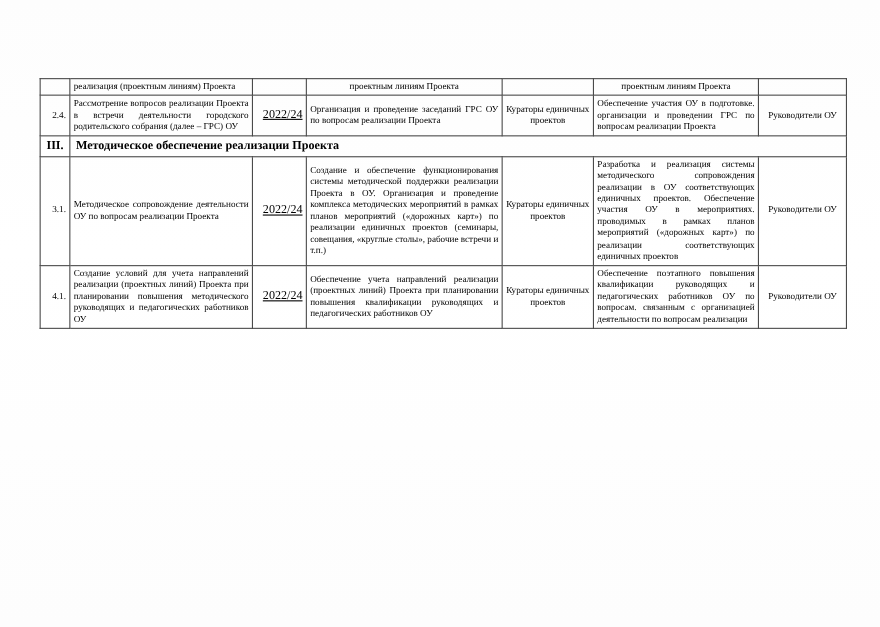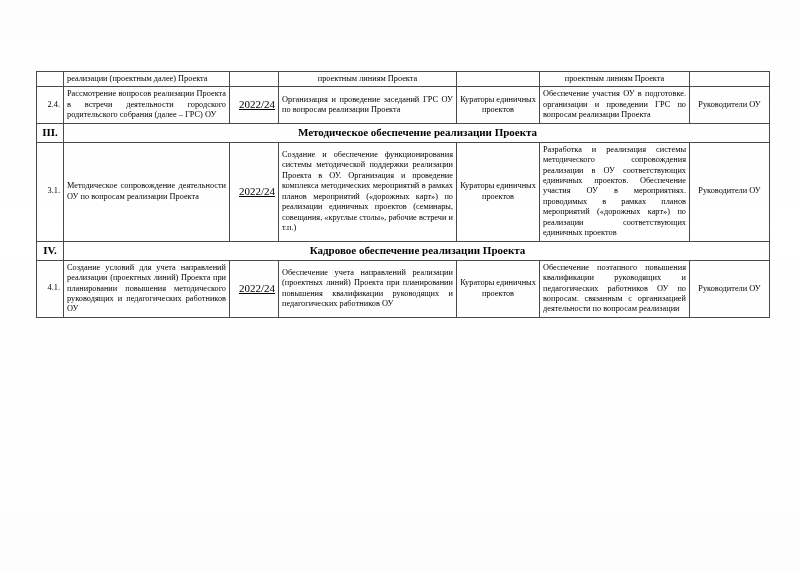--- a/index.html
+++ b/index.html
@@ -89,21 +89,21 @@
     font-weight: bold;
     font-size: 11px;
     padding-top: 2px;
     padding-bottom: 2px;
   }
   .section-num {
     text-align: center;
     font-weight: bold;
   }
   .section-title {
-    text-align: center;
+    text-align: left;
     padding-left: 5px !important;
     font-weight: bold;
   }
 </style>
 </head>
 <body>
 
 <div class="page">
   <div class="scan-tint"></div>
 
@@ -115,21 +115,21 @@
         <col class="c-date">
         <col class="c-org">
         <col class="c-cur">
         <col class="c-res">
         <col class="c-exec">
       </colgroup>
       <tbody>
 
         <tr>
           <td class="cell-num"></td>
-          <td class="cell-just">реализации (проектным далее) Проекта</td>
+          <td class="cell-just">реализация (проектным линиям) Проекта</td>
           <td class="cell-date"></td>
           <td class="cell-left-top">проектным линиям Проекта</td>
           <td class="cell-center"></td>
           <td class="cell-left-top">проектным линиям Проекта</td>
           <td class="cell-center"></td>
         </tr>
 
         <tr>
           <td class="cell-num">2.4.</td>
           <td class="cell-just mid">Рассмотрение вопросов реализации Проекта в встречи деятельности городского родительского собрания (далее – ГРС) ОУ</td>
@@ -148,24 +148,20 @@
         <tr>
           <td class="cell-num">3.1.</td>
           <td class="cell-just mid">Методическое сопровождение деятельности ОУ по вопросам реализации Проекта</td>
           <td class="cell-date">2022/24</td>
           <td class="cell-just">Создание и обеспечение функционирования системы методической поддержки реализации Проекта в ОУ. Организация и проведение комплекса методических мероприятий в рамках планов мероприятий («дорожных карт») по реализации единичных проектов (семинары, совещания, «круглые столы», рабочие встречи и т.п.)</td>
           <td class="cell-center">Кураторы единичных проектов</td>
           <td class="cell-just">Разработка и реализация системы методического сопровождения реализации в ОУ соответствующих единичных проектов. Обеспечение участия ОУ в мероприятиях. проводимых в рамках планов мероприятий («дорожных карт») по реализации соответствующих единичных проектов</td>
           <td class="cell-center">Руководители ОУ</td>
         </tr>
 
-        <tr class="section-row">
-          <td class="section-num">IV.</td>
-          <td class="section-title" colspan="6">Кадровое обеспечение реализации Проекта</td>
-        </tr>
 
         <tr>
           <td class="cell-num">4.1.</td>
           <td class="cell-just">Создание условий для учета направлений реализации (проектных линий) Проекта при планировании повышения методического руководящих и педагогических работников ОУ</td>
           <td class="cell-date">2022/24</td>
           <td class="cell-just">Обеспечение учета направлений реализации (проектных линий) Проекта при планировании повышения квалификации руководящих и педагогических работников ОУ</td>
           <td class="cell-center">Кураторы единичных проектов</td>
           <td class="cell-just">Обеспечение поэтапного повышения квалификации руководящих и педагогических работников ОУ по вопросам. связанным с организацией деятельности по вопросам реализации</td>
           <td class="cell-center">Руководители ОУ</td>
         </tr>

